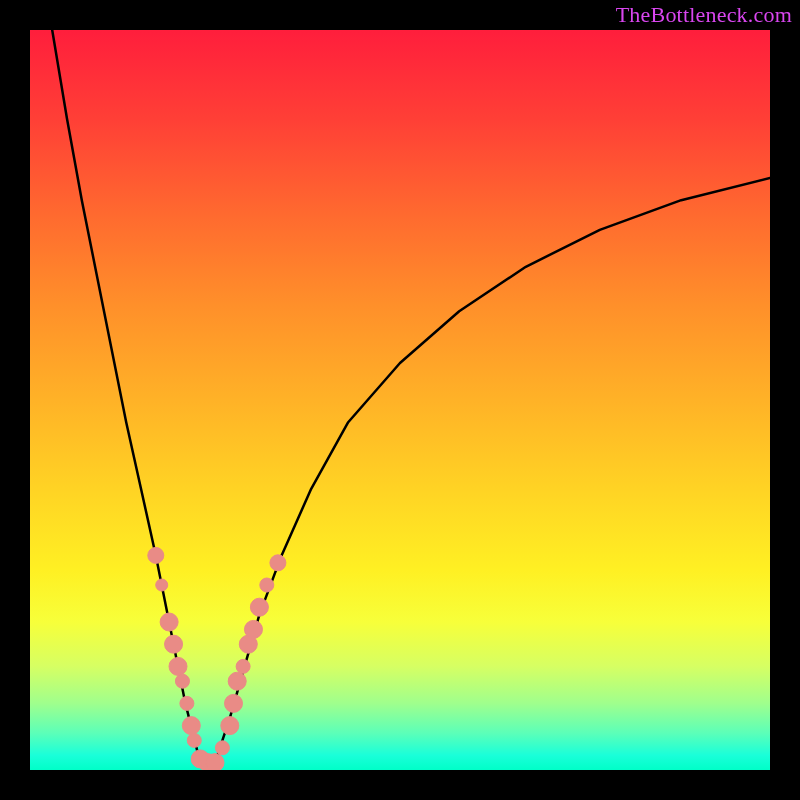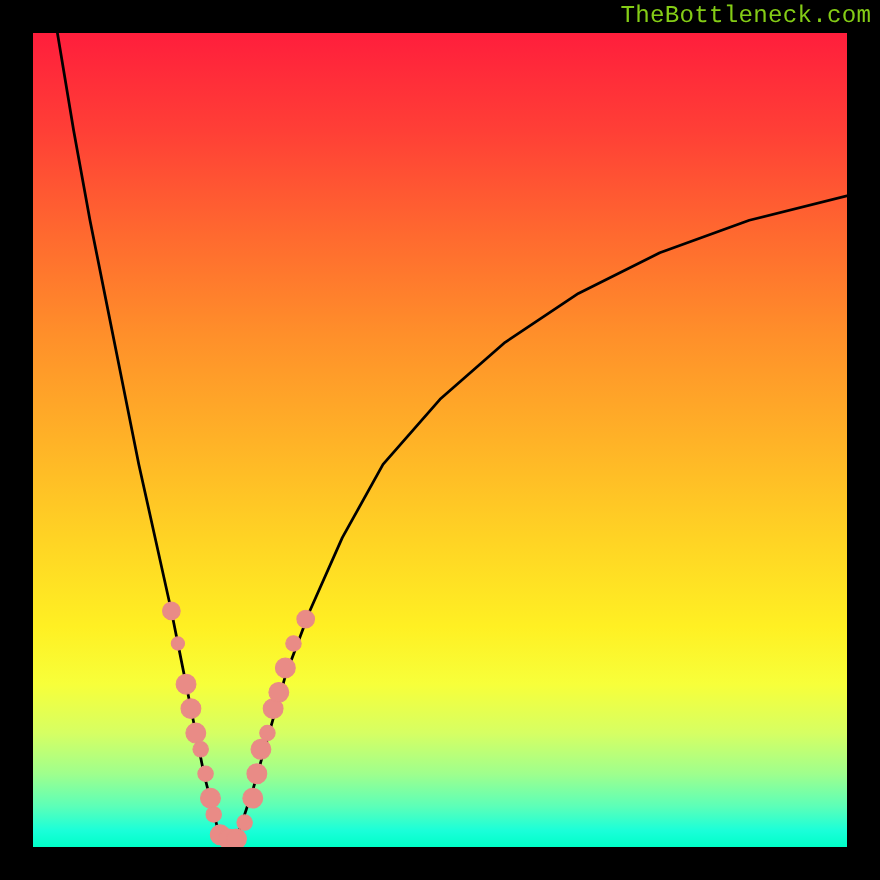--- a/index.html
+++ b/index.html
@@ -35,23 +35,23 @@
       #9fff8d 91%,
       #5cffb8 95%,
       #1affd9 98%,
       #00ffc8 100%
     );
   }
   .watermark {
     position: absolute;
     top: 2px;
     right: 8px;
-    font-family: Liberation Mono, monospace;
+    font-family: Liberation Serif, serif;
     font-size: 22px;
-    color: #84cc16;
+    color: #d946ef;
     letter-spacing: 0.2px;
     user-select: none;
   }
   svg.overlay {
     position: absolute;
     left: 0;
     top: 0;
     width: 740px;
     height: 740px;
   }

